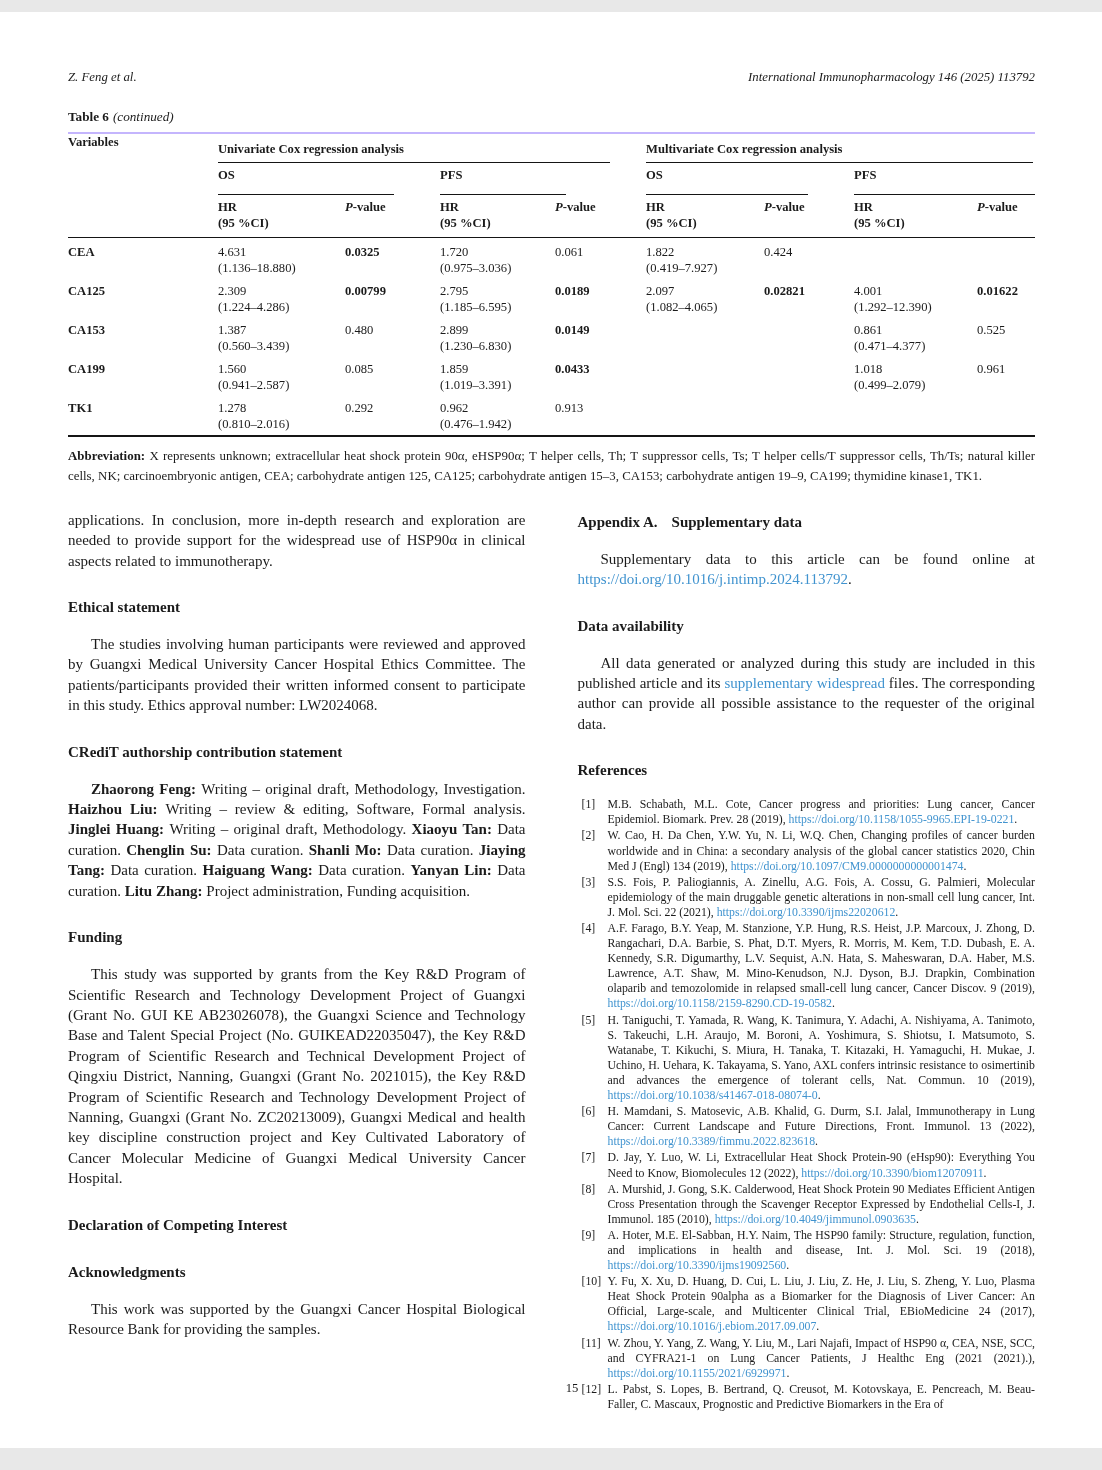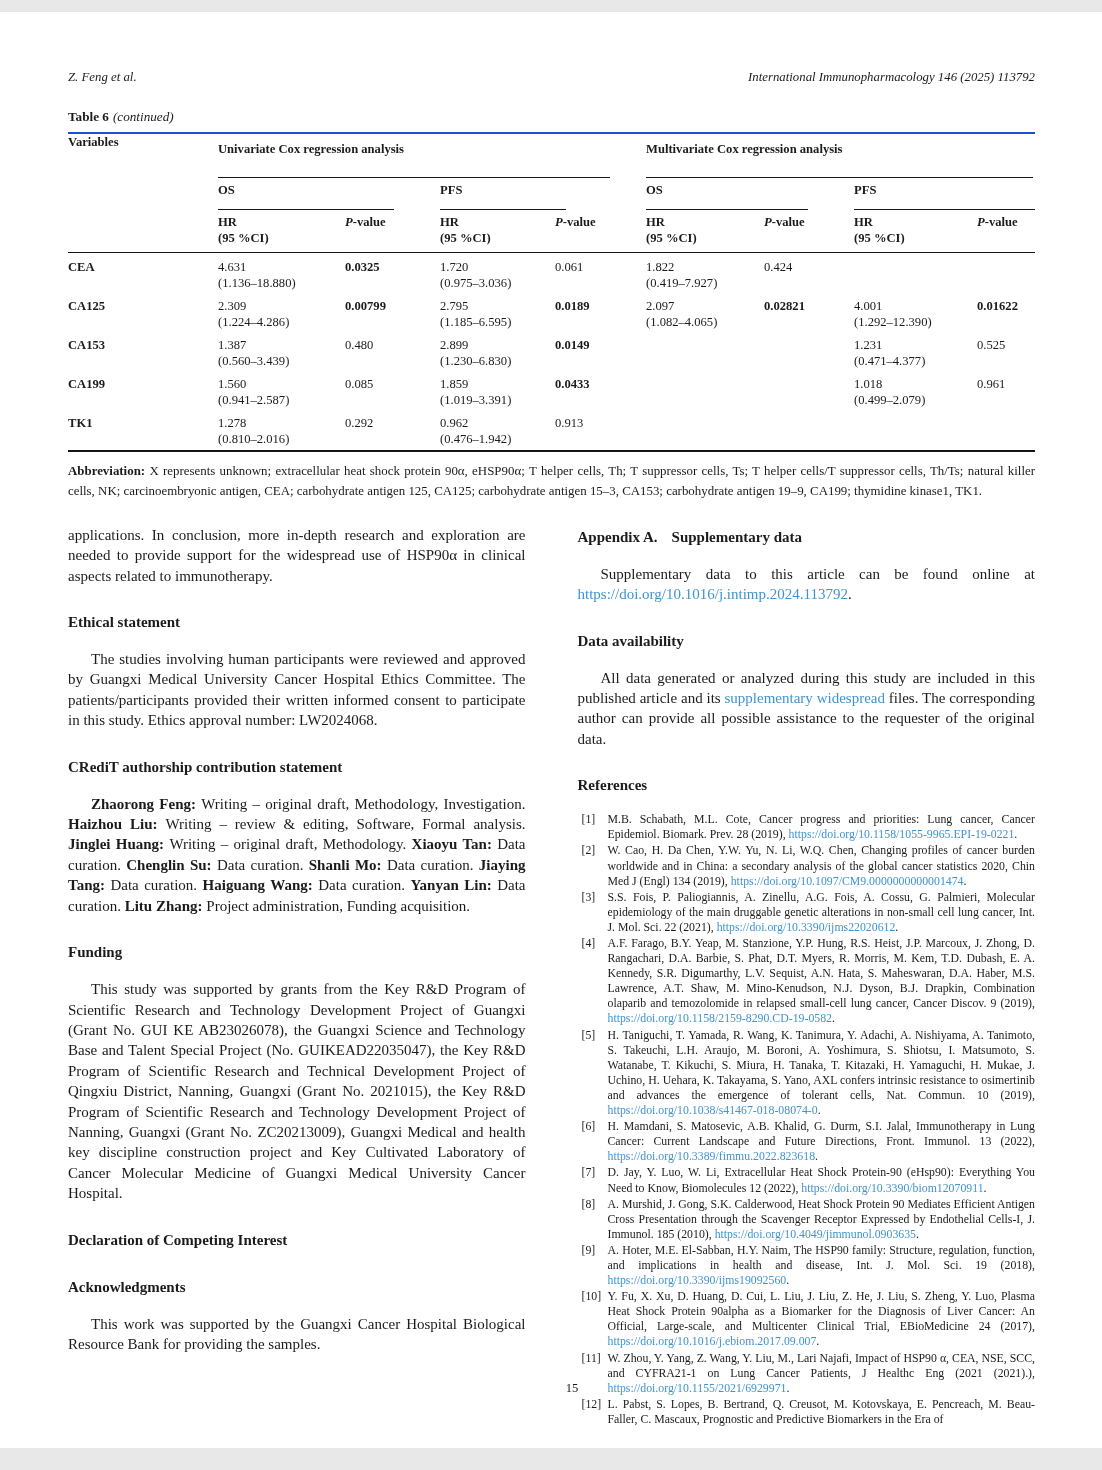--- a/index.html
+++ b/index.html
@@ -23,27 +23,27 @@
   }
 
   
   .table-caption { font-size:13.2px; margin:0 0 7px 0; }
   .cap-label { font-weight:bold; }
   .cap-cont { font-style:italic; margin-left:4px; }
 
   
   table.cox {
     width:100%; border-collapse:collapse;
-    border-top:2px solid #1d4ed8; border-bottom:2px solid #151515;
+    border-top:2px solid #c4b5fd; border-bottom:2px solid #151515;
     font-size:12.6px; line-height:16px;
   }
   table.cox th { font-weight:bold; text-align:left; vertical-align:top; padding:0; }
   th.var-head { padding-top:7px; border-bottom:1px solid #151515; }
   th.spacer-col { border-bottom:1px solid #151515; }
-  .grp-line { display:block; border-bottom:1px solid #151515; padding:7px 0 20px; margin-right:2px; }
+  .grp-line { display:block; border-bottom:1px solid #151515; padding:7px 0 5px; margin-right:2px; }
   .sub-line { display:block; border-bottom:1px solid #151515; padding:4px 0 11px; margin-right:46px; }
   .sub-line-last { margin-right:0; }
   tr.rowC th { padding:4px 0 6px; border-bottom:1px solid #151515; }
   table.cox td { vertical-align:top; padding:4px 6px 3px 0; }
   tbody tr:first-child td { padding-top:6px; }
   .cell-v { }
   .cell-v.bold { font-weight:bold; }
   .var-cell { font-weight:bold; }
 
   
@@ -242,21 +242,21 @@
               <div class="cell-v bold">0.0149</div>
             </td>
             <td></td>
             <td>
               <div class="cell-v"></div>
             </td>
             <td>
               <div class="cell-v"></div>
             </td>
             <td>
-              <div class="cell-v">1.231</div>
+              <div class="cell-v">0.861</div>
               <div class="cell-ci">(0.471–4.377)</div>
             </td>
             <td>
               <div class="cell-v">0.525</div>
             </td>
           </tr>
           <tr>
             <td class="var-cell">CA199</td>
             <td>
               <div class="cell-v">1.560</div>

